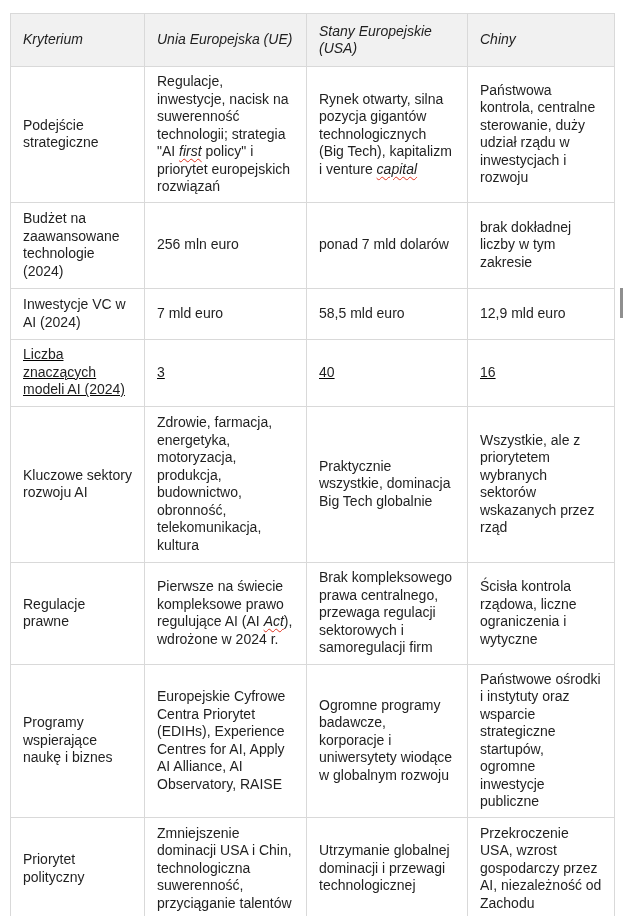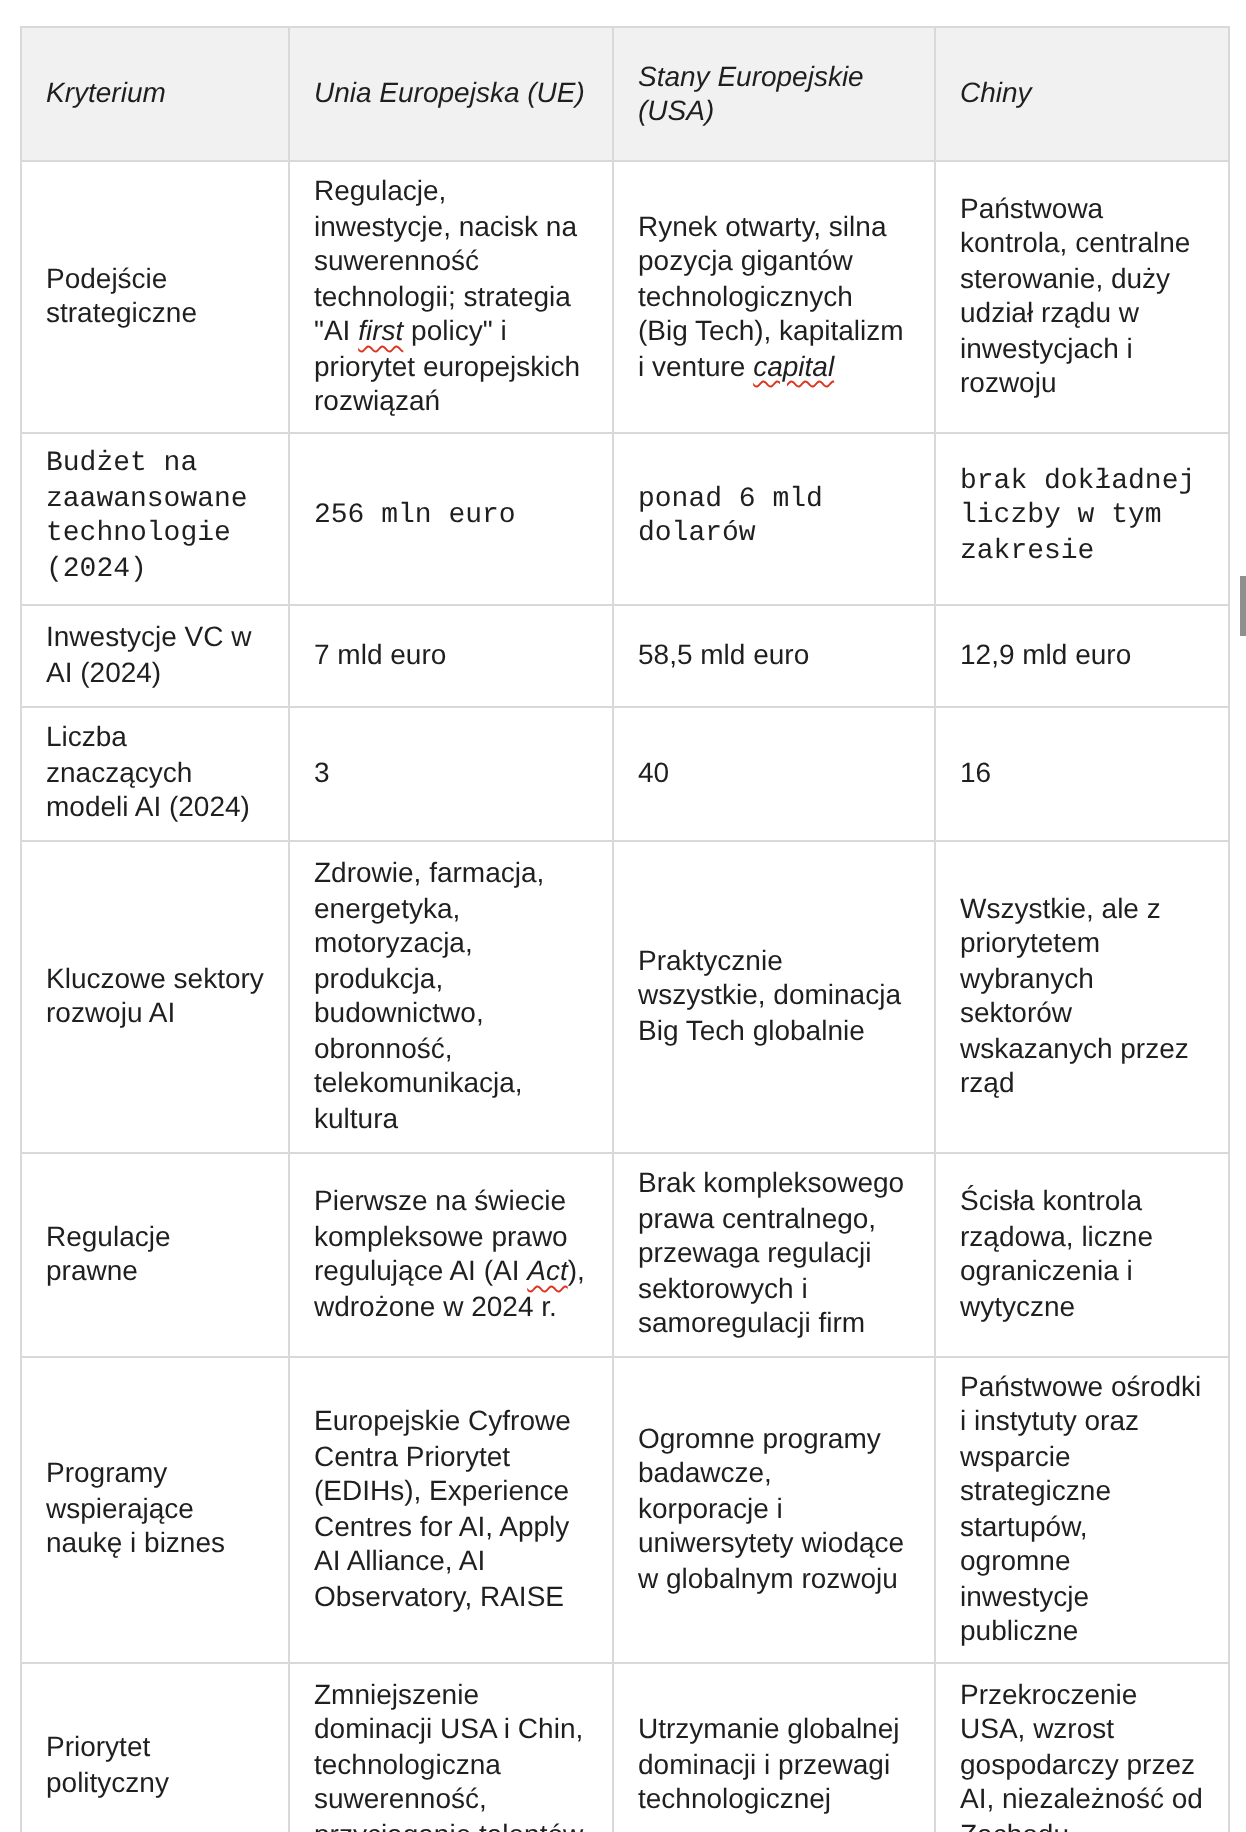--- a/index.html
+++ b/index.html
@@ -38,25 +38,25 @@
     color: #1f1f1f;
     text-align: left;
     vertical-align: middle;
     font-weight: normal;
     word-wrap: break-word;
   }
   table.comparison thead th {
     background: #f1f1f1;
     font-style: italic;
   }
-  table.comparison thead tr { height: 67px; }
+  table.comparison thead tr { height: 53px; }
   table.comparison tbody tr:nth-child(1) { height: 131px; }
-  table.comparison tbody tr:nth-child(2) { height: 86px; font-family: Liberation Mono, monospace; }
+  table.comparison tbody tr:nth-child(2) { height: 86px; }
   table.comparison tbody tr:nth-child(3) { height: 51px; padding-left: 28px; }
-  table.comparison tbody tr:nth-child(4) { height: 67px; }
+  table.comparison tbody tr:nth-child(4) { height: 67px; text-decoration: underline; }
   table.comparison tbody tr:nth-child(5) { height: 156px; }
   table.comparison tbody tr:nth-child(6) { height: 102px; }
   table.comparison tbody tr:nth-child(7) { height: 150px; }
   table.comparison tbody tr:nth-child(8) { height: 103px; }
 
   .misspelled {
     text-decoration-line: underline;
     text-decoration-style: wavy;
     text-decoration-color: #e0301e;
     text-decoration-thickness: 1px;
@@ -95,21 +95,21 @@
     <tbody>
         <tr>
           <td><span>Podejście strategiczne</span></td>
           <td><span>Regulacje, inwestycje, nacisk na suwerenność technologii; strategia "AI </span><span class="misspelled">first</span><span> policy" i priorytet europejskich rozwiązań</span></td>
           <td><span>Rynek otwarty, silna pozycja gigantów technologicznych (Big Tech), kapitalizm i venture </span><span class="misspelled">capital</span></td>
           <td><span>Państwowa kontrola, centralne sterowanie, duży udział rządu w inwestycjach i rozwoju</span></td>
         </tr>
         <tr>
           <td><span>Budżet na zaawansowane technologie (2024)</span></td>
           <td><span>256 mln euro</span></td>
-          <td><span>ponad 6 mld dolarów</span></td>
+          <td><span>ponad 7 mld dolarów</span></td>
           <td><span>brak dokładnej liczby w tym zakresie</span></td>
         </tr>
         <tr>
           <td><span>Inwestycje VC w AI (2024)</span></td>
           <td><span>7 mld euro</span></td>
           <td><span>58,5 mld euro</span></td>
           <td><span>12,9 mld euro</span></td>
         </tr>
         <tr>
           <td><span>Liczba znaczących modeli AI (2024)</span></td>

